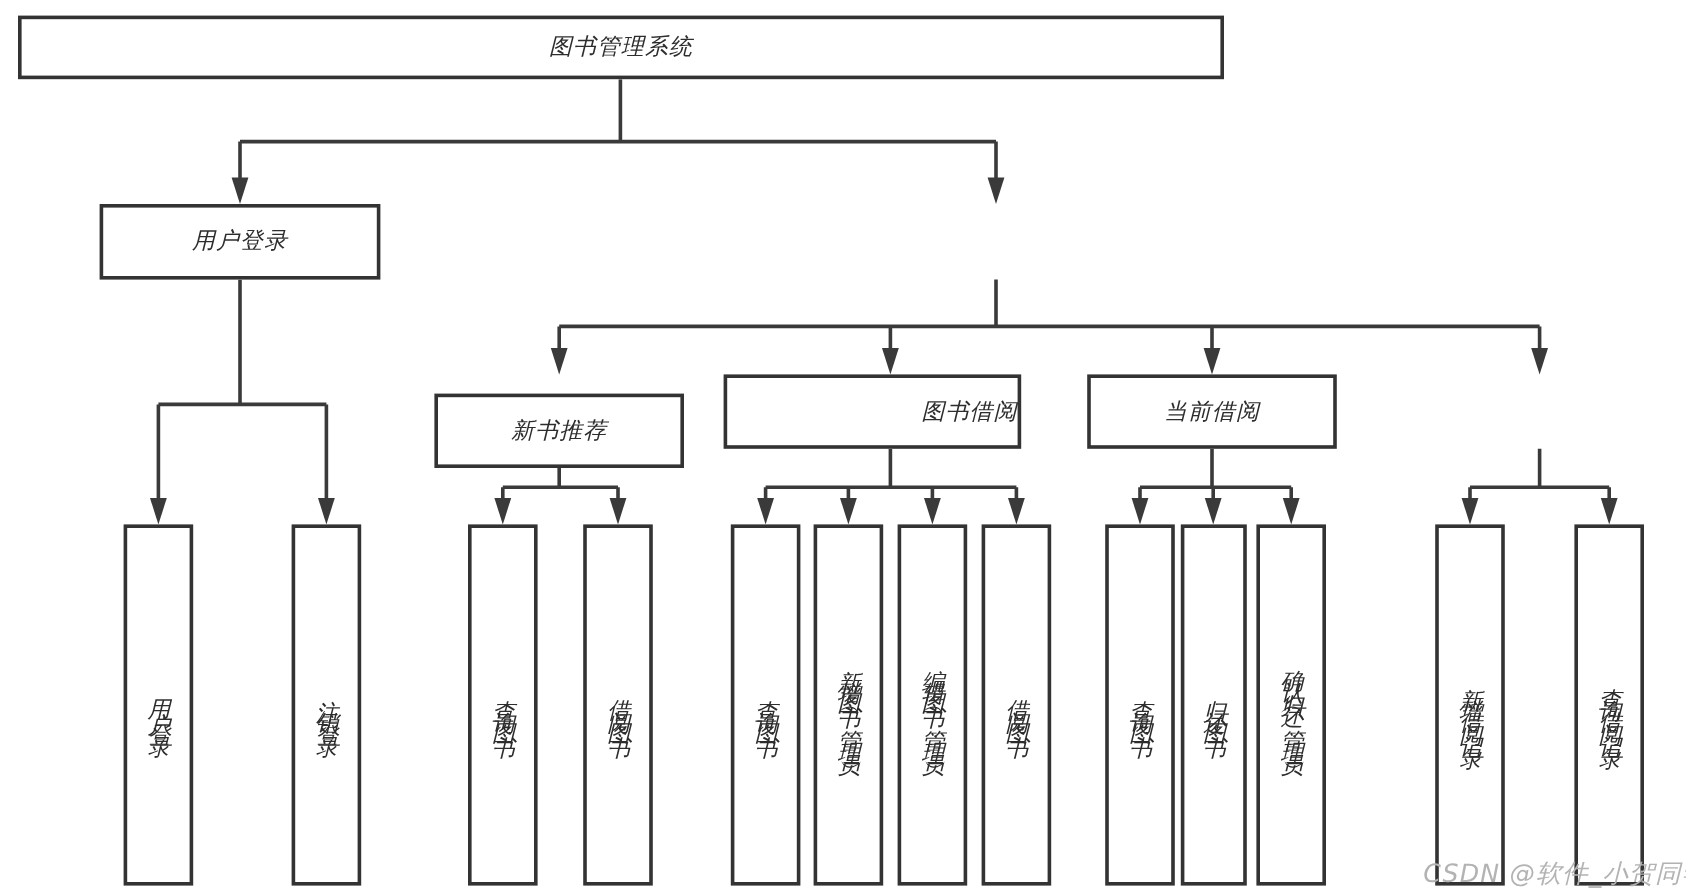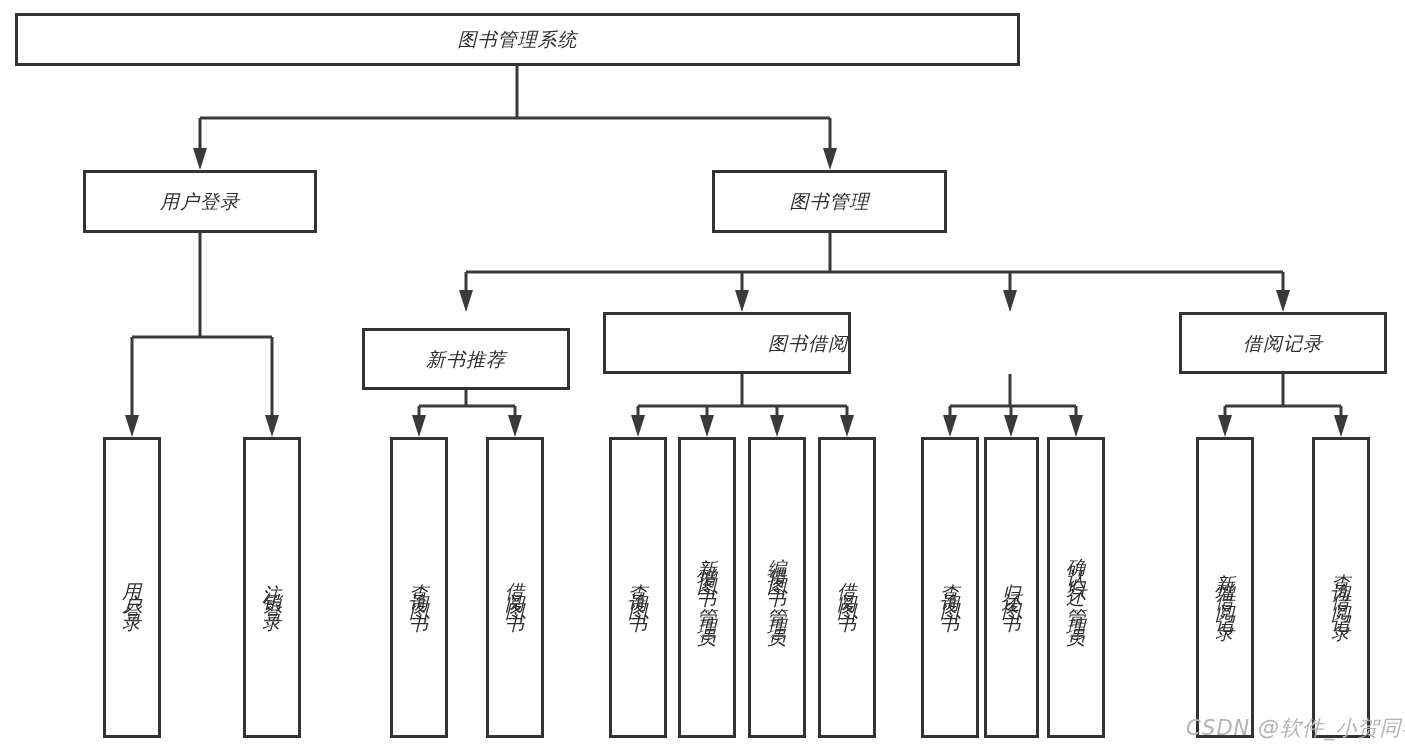--- a/index.html
+++ b/index.html
@@ -90,32 +90,29 @@
     <polygon class="arrowhead" points="1334,415 1348,415 1341,437"></polygon>
   </svg>
 
   <div class="box" style="left:15px; top:13px; width:1005px; height:53px;">
     <span>图书管理系统</span>
   </div>
 
   <div class="box" style="left:83px; top:170px; width:234px; height:63px;">
     <span>用户登录</span>
   </div>
-  <div class="box" style="left:712px; top:170px; width:235px; height:63px;">
-    <span>图书管理</span>
-  </div>
 
   <div class="box" style="left:362px; top:312px; width:208px; height:62px;margin-top:16px;">
     <span>新书推荐</span>
   </div>
   <div class="box" style="left:603px; top:312px; width:248px; height:62px;justify-content:flex-end;">
     <span>图书借阅</span>
   </div>
-  <div class="box" style="left:1179px; top:312px; width:208px; height:62px;">
-    <span>借阅记录</span>
+  <div class="box" style="left:906px; top:312px; width:208px; height:62px;">
+    <span>当前借阅</span>
   </div>
 
   <div class="box vbox" style="left:103px; top:437px; width:58px; height:301px;">
     <span class="vlabel">用户登录</span>
   </div>
   <div class="box vbox" style="left:243px; top:437px; width:58px; height:301px;">
     <span class="vlabel">注销登录</span>
   </div>
   <div class="box vbox" style="left:390px; top:437px; width:58px; height:301px;">
     <span class="vlabel">查询图书</span>

